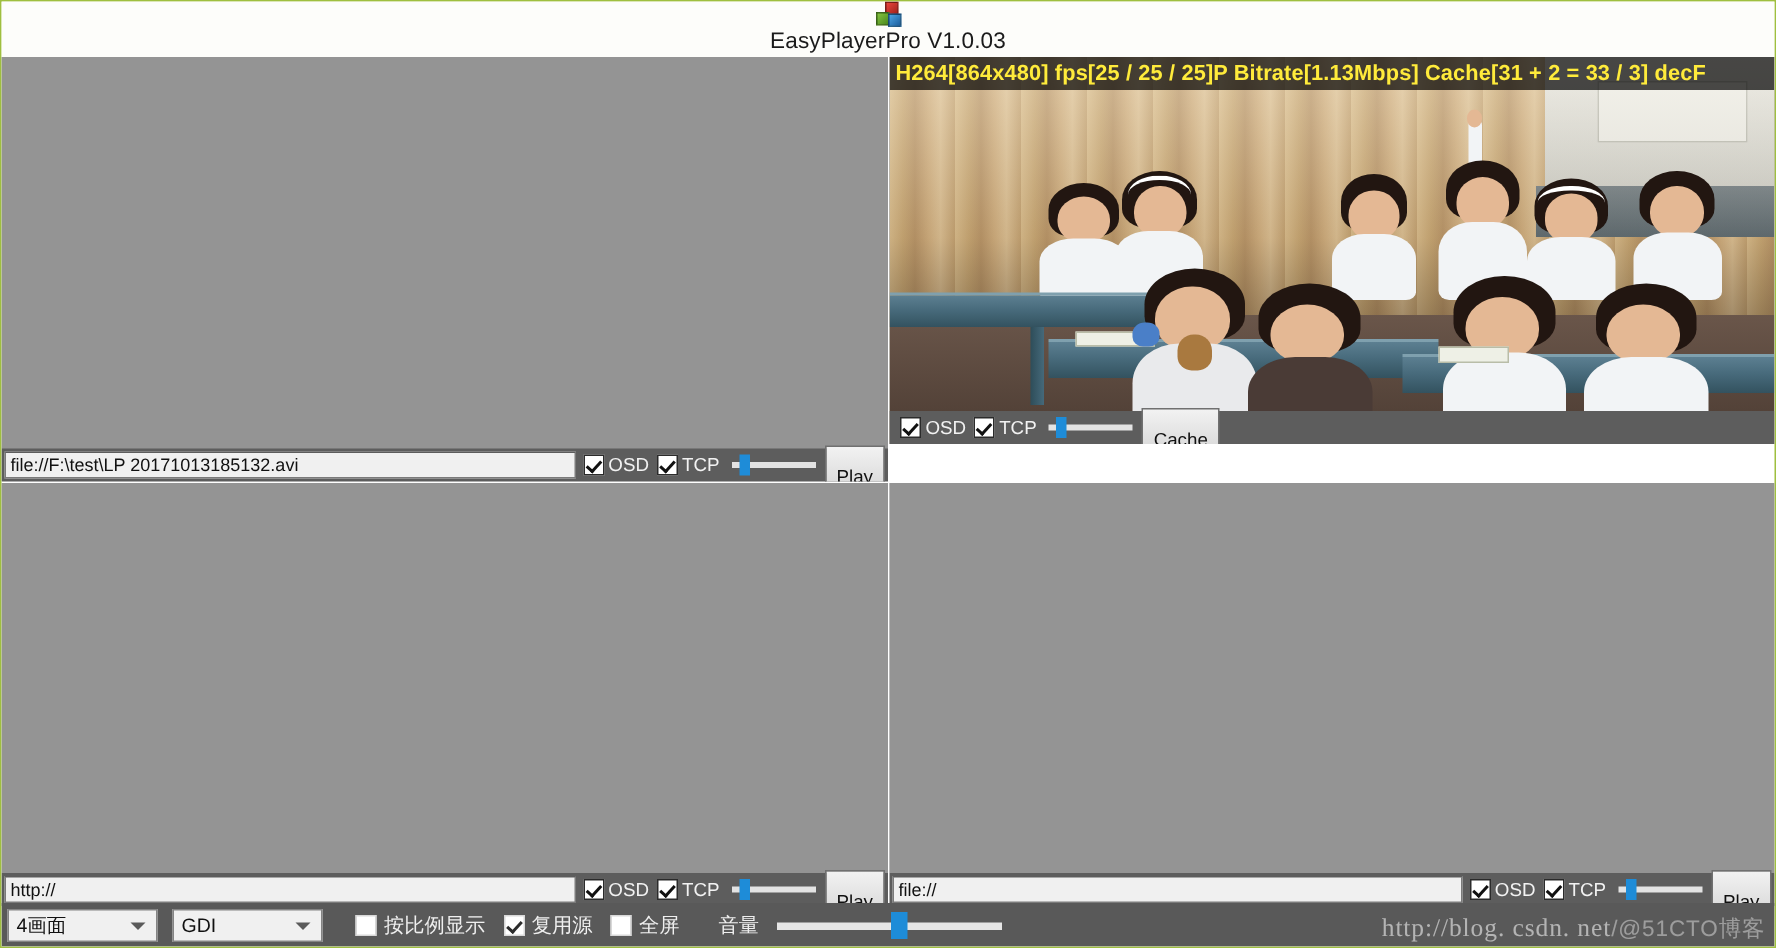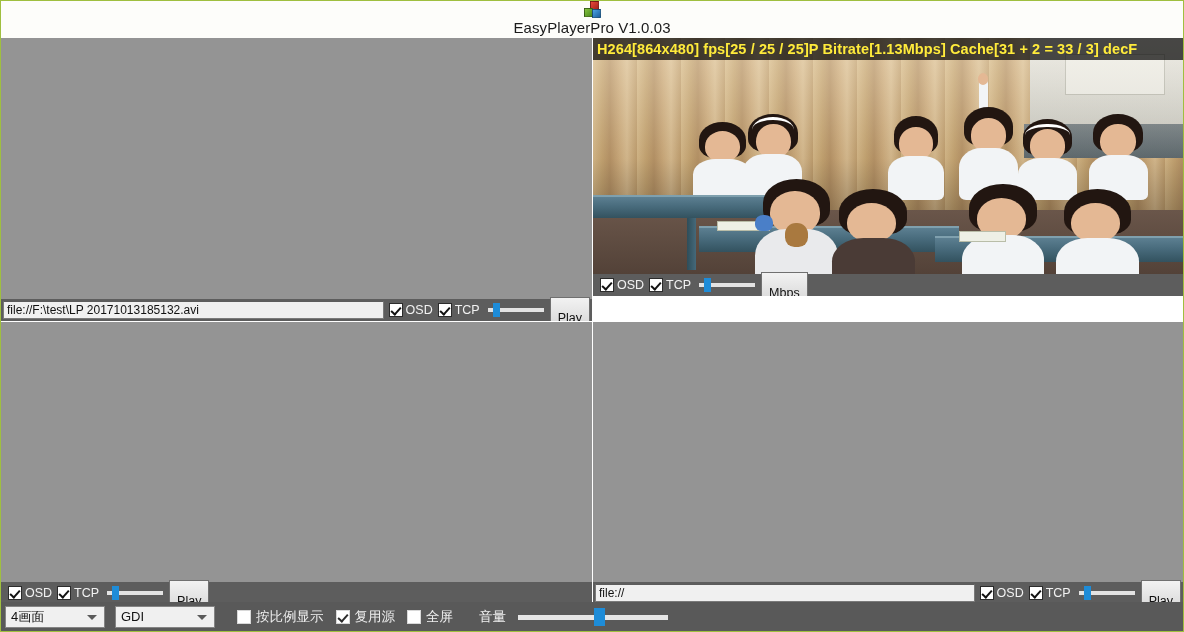--- a/index.html
+++ b/index.html
@@ -424,27 +424,28 @@
       </div>
       <div class="ctrl">
         <div class="cbox on"></div>
         <span class="cbox-label">OSD</span>
         <div class="cbox on"></div>
         <span class="cbox-label">TCP</span>
         <div class="vol">
           <div class="track"></div>
             <div class="thumb" style="left:5px"></div>
         </div>
-        <button class="pbtn">Mbps</button>
+        <button class="pbtn">Cache</button>
       </div>
     </div>
 
     <div class="pane bl">
       <div class="video-area" style="height:260px"></div>
       <div class="ctrl">
+        <input class="url-input" type="text" value="http://" style="">
         <div class="cbox on"></div>
         <span class="cbox-label">OSD</span>
         <div class="cbox on"></div>
         <span class="cbox-label">TCP</span>
         <div class="vol">
           <div class="track"></div>
             <div class="thumb" style="left:5px"></div>
         </div>
         <button class="pbtn">Play</button>
       </div>
@@ -489,14 +490,17 @@
       <span class="cb2"></span>
       <span class="lbl">全屏</span>
     </div>
 
     <span id="vol-label">音量</span>
     <div id="main-vol">
       <div class="track"></div>
       <div class="thumb" id="main-vol-thumb" style="left: 76.45px;"></div>
     </div>
 
+    <div id="watermark">
+      <span>http://blog. csdn. net</span><span class="tail">/@51CTO博客</span>
+    </div>
   </div>
 </div>
 
 </body></html>

